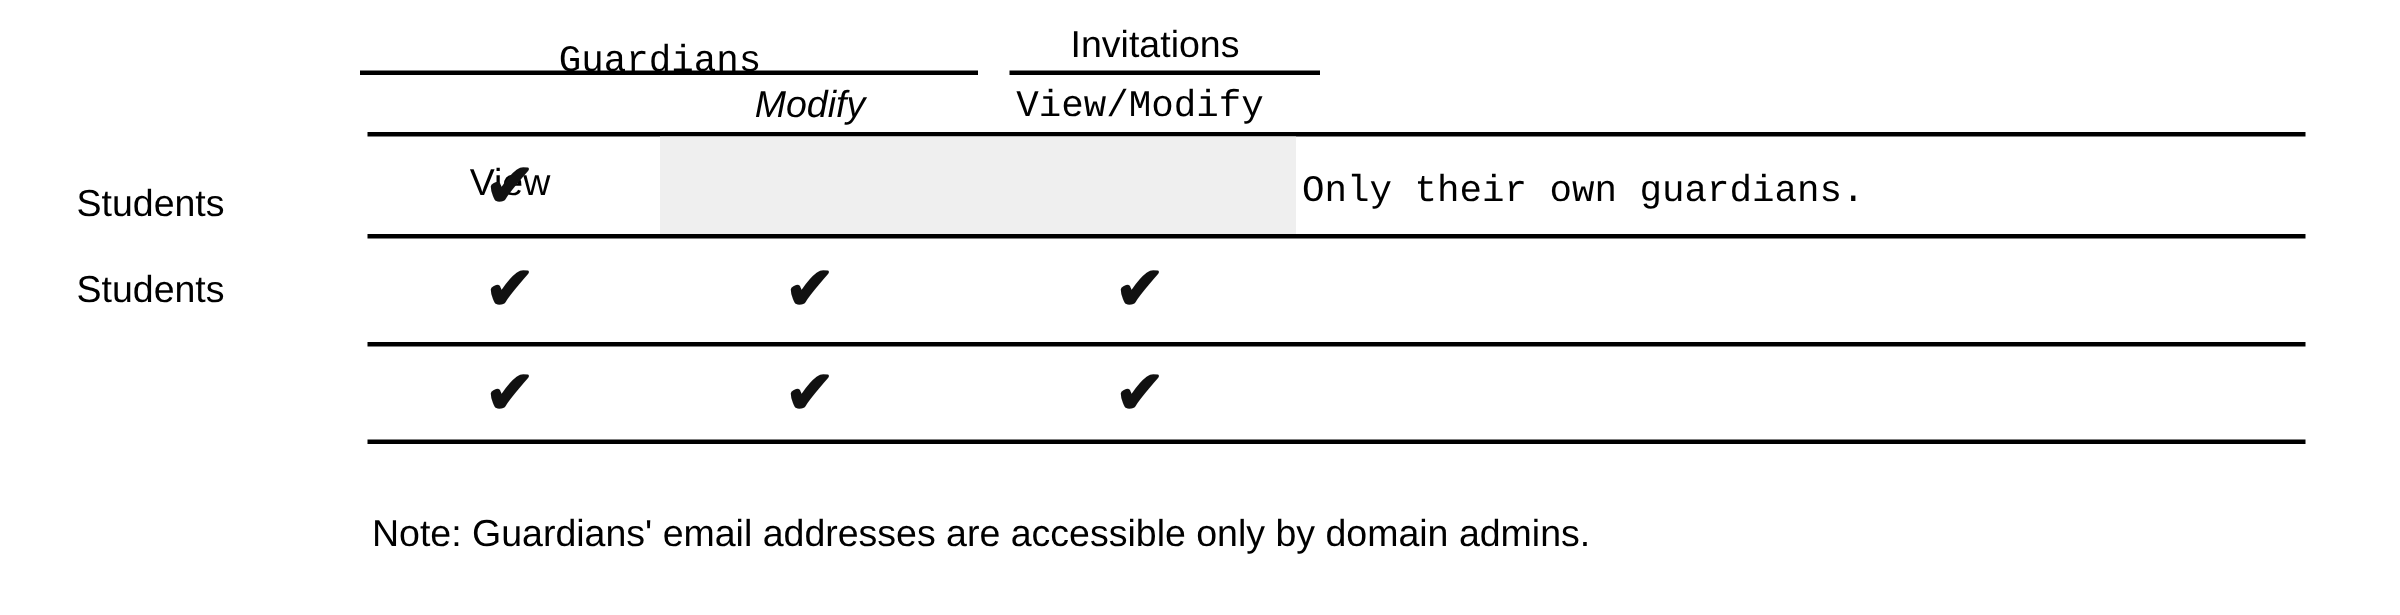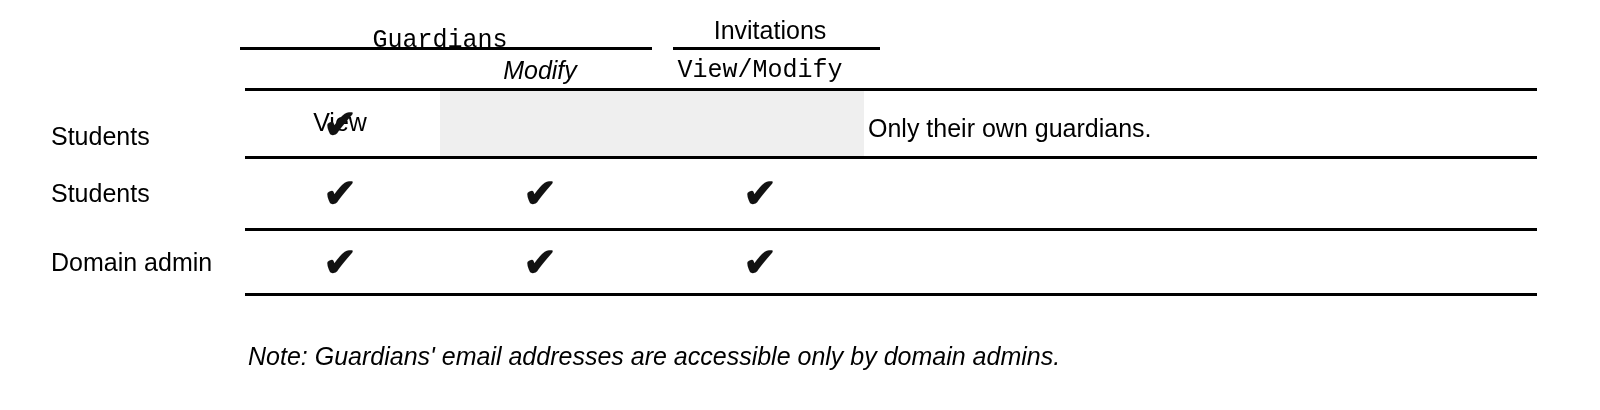--- a/index.html
+++ b/index.html
@@ -79,21 +79,20 @@
     line-height: 32px;
     width: 660px;
   }
 
   
   .note {
     position: absolute;
     left: 248px;
     font-size: 25px;
     line-height: 1;
-    font-style: italic;
   }
 </style>
 </head>
 <body>
 
 <div class="sheet">
 
   <div class="txt group-label" style="left:340px; top:28px; width:200px;font-family:Liberation Mono, monospace;">Guardians</div>
 
   <div class="rule group-rule" style="left:240px; top:47px; width:412px;"></div>
@@ -112,32 +111,31 @@
   <div class="rule table-rule" style="top:156px;"></div>
   <div class="rule table-rule" style="top:228px;"></div>
   <div class="rule table-rule" style="top:293px;"></div>
 
   <div class="shaded-cell" style="left:440px; top:91px; width:424px; height:65px;"></div>
 
   <div class="txt row-label" style="top:124px;">Students</div>
 
   <div class="check" style="left:310px; top:104px;">✔</div>
 
-  <div class="desc" style="top:112px;">Only their own guardians.</div>
+  <div class="desc" style="top:112px;font-family:Liberation Mono, monospace;">Only their own guardians.</div>
 
   <div class="txt row-label" style="top:181px;">Students</div>
 
   <div class="check" style="left:310px; top:173px;">✔</div>
 
   <div class="check" style="left:510px; top:173px;">✔</div>
 
   <div class="check" style="left:730px; top:173px;">✔</div>
 
 
-  <div class="txt row-label" style="top:250px;">Domain admin</div>
 
   <div class="check" style="left:310px; top:242px;">✔</div>
 
   <div class="check" style="left:510px; top:242px;">✔</div>
 
   <div class="check" style="left:730px; top:242px;">✔</div>
 
 
   <div class="note" style="top:344px;">Note: Guardians' email addresses are accessible only by domain admins.</div>
 

